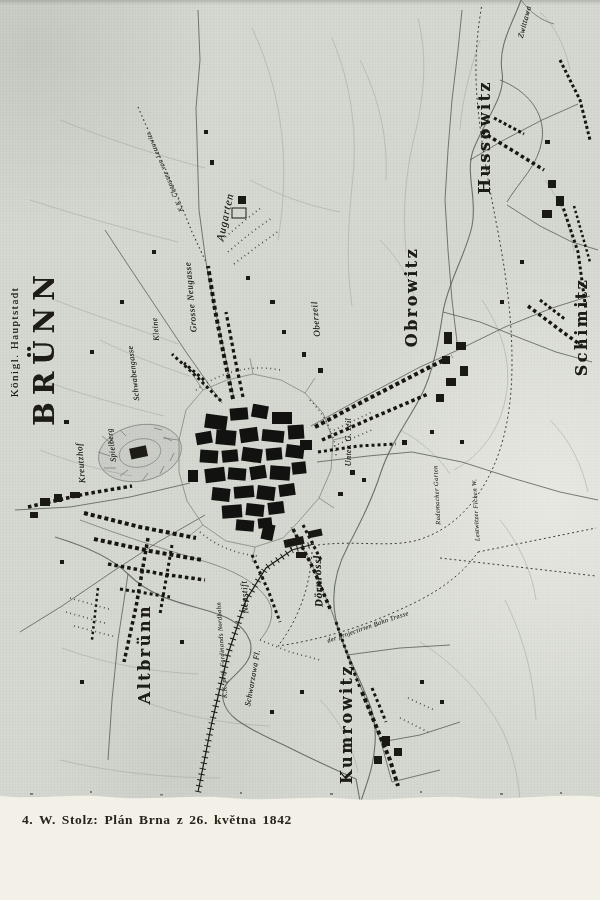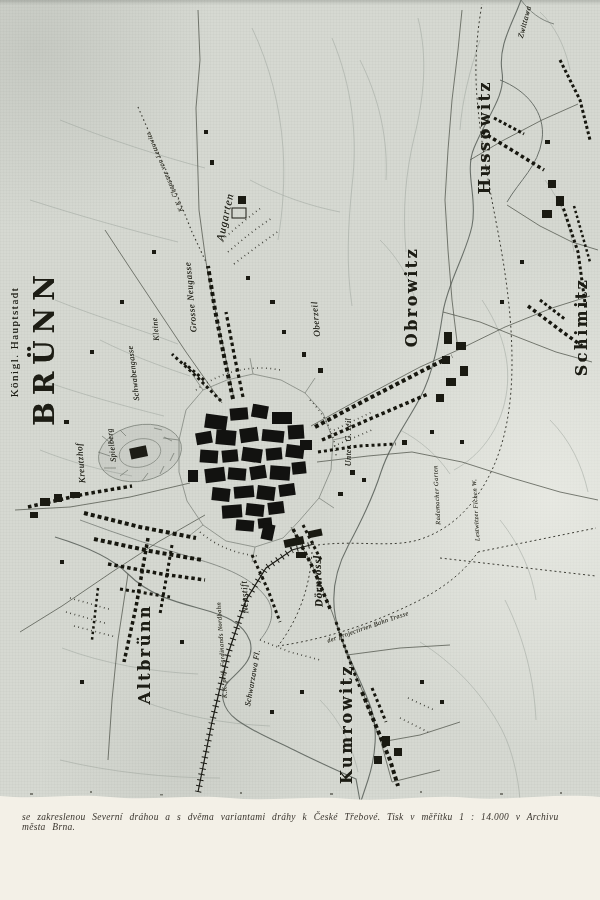--- a/index.html
+++ b/index.html
@@ -302,14 +302,14 @@
       <div class="map-label script-xxs" style="left: 165px; top: 172px; transform: translate(-50%, -50%) rotate(-113deg);">K.K. Chaussee von Lettowitz</div>
       <div class="map-label script-xxs" style="left: 222px; top: 650px; transform: translate(-50%, -50%) rotate(-94deg);">K.K. priv. Ferdinands Nordbahn</div>
       <div class="map-label script-xs" style="left: 253px; top: 678px; transform: translate(-50%, -50%) rotate(-80deg);">Schwarzawa Fl.</div>
       <div class="map-label script-xxs" style="left: 368px; top: 627px; transform: translate(-50%, -50%) rotate(-19deg);">der projectirten Bahn Trasse</div>
       <div class="map-label script-xxs" style="left: 437px; top: 495px; transform: translate(-50%, -50%) rotate(-93deg);">Rademacher Garten</div>
       <div class="map-label script-xxs" style="left: 476px; top: 510px; transform: translate(-50%, -50%) rotate(-93deg);">Lestwitzer Fichen W.</div>
     </div>
 </div>
 
 <div class="caption">
-  <p class="caption-subtext">se zakreslenou Severní dráhou a s dvěma variantami dráhy k České Třebové. Tisk v měřítku 1 : 14.000 v Archivu města Brna.</p>
+  <p class="caption-heading">4. W. Stolz: Plán Brna z 26. května 1842</p>
 </div>
 
 </body></html>

